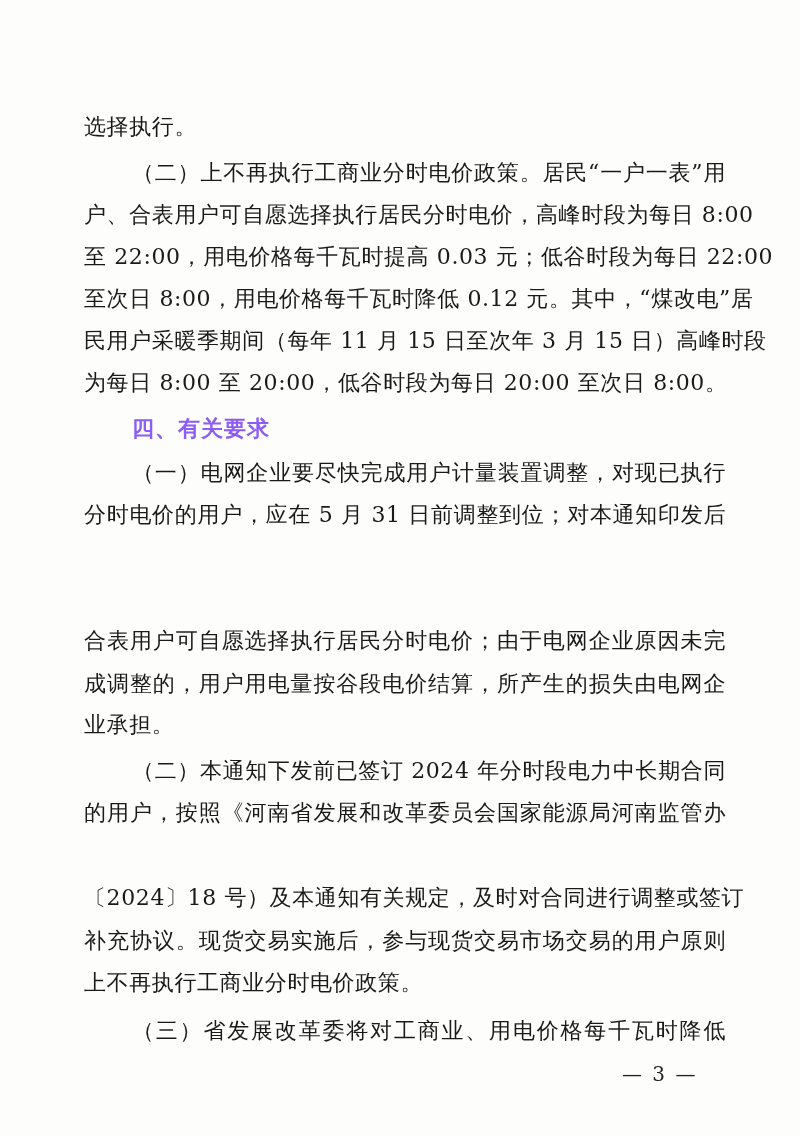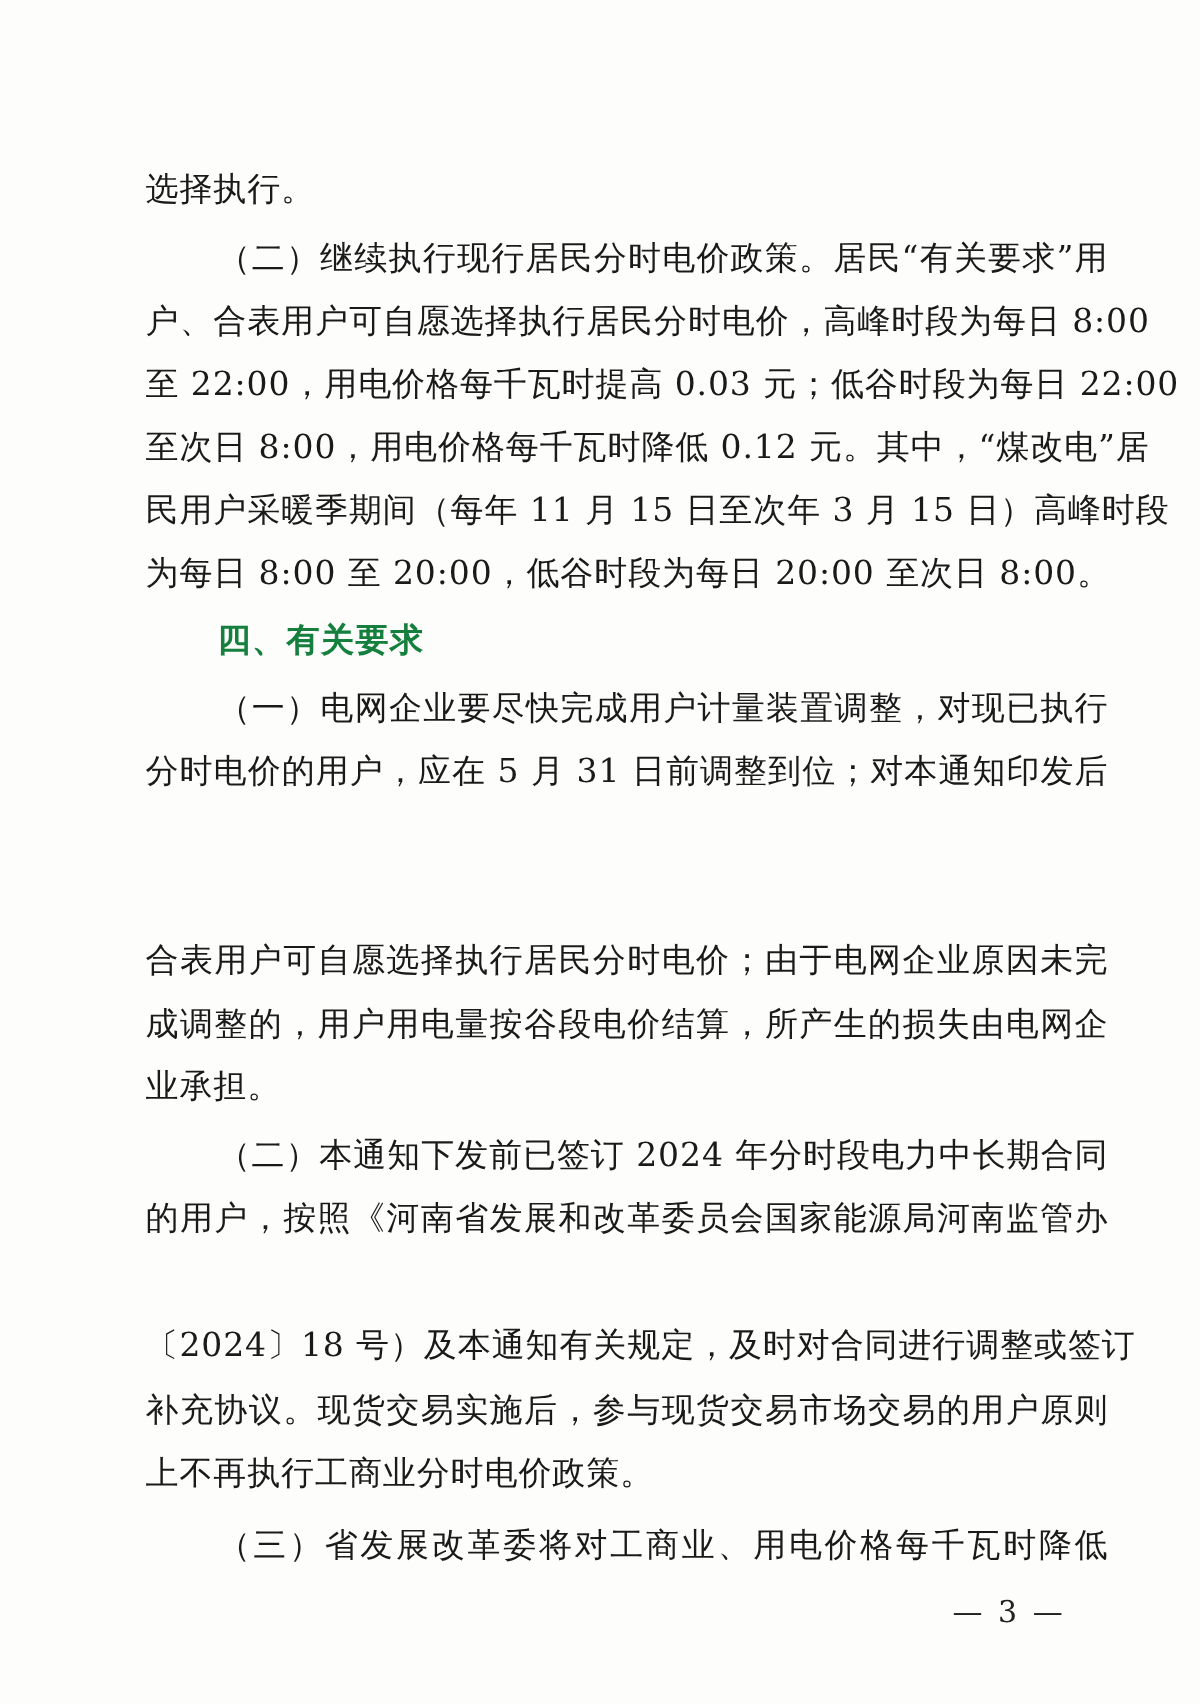--- a/index.html
+++ b/index.html
@@ -11,21 +11,21 @@
       width: 800px;
       height: 1136px;
       position: relative;
       overflow: hidden;
       background: #fdfdfc;
       font-family: "DejaVu Serif", "Liberation Serif", serif;
       color: #1a1a1a;
     }
     .page {
       position: absolute;
-      left: 17px;
+      left: 4px;
       top: 0;
       width: 724px;
       height: 1136px;
       padding-left: 17px;
     }
     .line {
       position: absolute;
       left: 80px;
       width: 642px;
       font-size: 22px;
@@ -40,41 +40,41 @@
     }
     .line.indent {
       left: 128px;
       width: 594px;
     }
     .heading {
       position: absolute;
       left: 128px;
       font-size: 22px;
       line-height: 30px;
-      font-family: Liberation Mono, monospace;
+      font-family: Liberation Sans, sans-serif;
       font-weight: bold;
       letter-spacing: 1px;
-      color: #15803d;
+      color: #8b5cf6;
     }
     .page-number {
       position: absolute;
       left: 618px;
       top: 1060px;
       font-size: 20px;
       line-height: 28px;
       letter-spacing: 2px;
       color: #222;
     }
   </style>
 </head>
 <body>
 
 <div class="page">
   <div class="line last" style="top:112px">选择执行。</div>
-  <div class="line indent" style="top:158px">（二）继续执行现行居民分时电价政策。居民“有关要求”用</div>
+  <div class="line indent" style="top:158px">（二）上不再执行工商业分时电价政策。居民“一户一表”用</div>
   <div class="line" style="top:200px">户、合表用户可自愿选择执行居民分时电价，高峰时段为每日 8:00</div>
   <div class="line" style="top:242px">至 22:00，用电价格每千瓦时提高 0.03 元；低谷时段为每日 22:00</div>
   <div class="line" style="top:284px">至次日 8:00，用电价格每千瓦时降低 0.12 元。其中，“煤改电”居</div>
   <div class="line" style="top:326px">民用户采暖季期间（每年 11 月 15 日至次年 3 月 15 日）高峰时段</div>
   <div class="line last" style="top:368px">为每日 8:00 至 20:00，低谷时段为每日 20:00 至次日 8:00。</div>
 
   <div class="heading" style="top:414px">四、有关要求</div>
 
   <div class="line indent" style="top:458px">（一）电网企业要尽快完成用户计量装置调整，对现已执行</div>
   <div class="line" style="top:500px">分时电价的用户，应在 5 月 31 日前调整到位；对本通知印发后</div>

